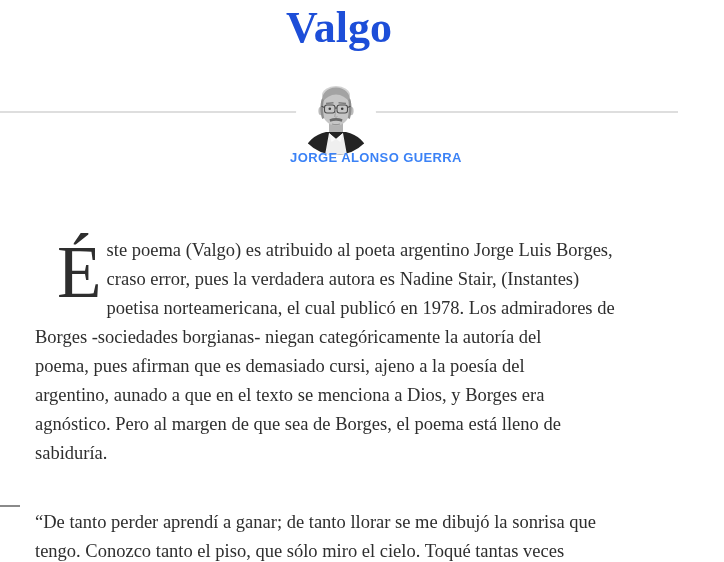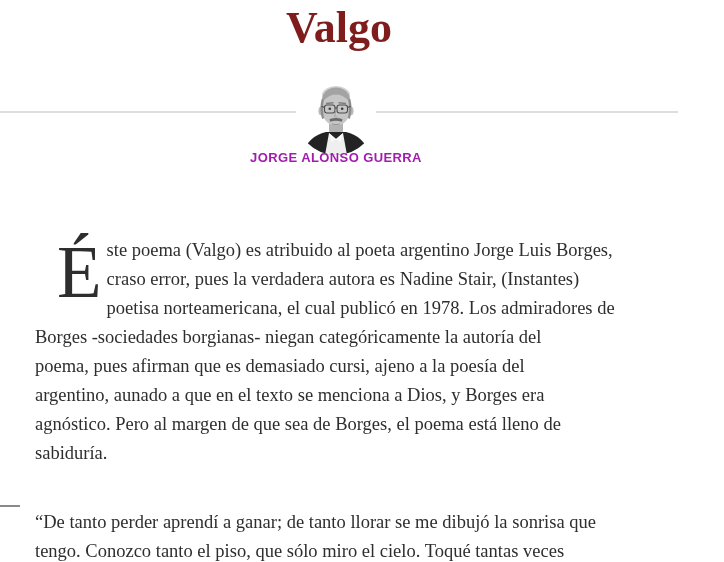--- a/index.html
+++ b/index.html
@@ -3,34 +3,35 @@
 <meta charset="utf-8">
 <style>
   html,body{margin:0;padding:0;background:#ffffff;}
   .page{
     position:relative;width:724px;height:562px;background:#ffffff;
     overflow:hidden;font-family:"Liberation Sans",sans-serif;
   }
   .page-title{
     position:absolute;top:0;left:0;width:678px;text-align:center;
     font-family:"Liberation Serif",serif;font-weight:700;font-size:44px;
-    line-height:56px;color:#7f1d1d;margin:0;
+    line-height:56px;color:#1d4ed8;margin:0;
   }
   .divider{
     position:absolute;top:111px;left:0;width:678px;height:2px;background:#dedede;
   }
   .avatar{
     position:absolute;left:296px;top:75px;width:80px;height:80px;
     border-radius:50%;overflow:hidden;background:#ffffff;
   }
   .avatar svg{display:block;width:80px;height:80px;}
   .author-name{
     position:absolute;top:149px;left:0;width:672px;text-align:center;
     font-weight:700;font-size:13px;line-height:18px;letter-spacing:0.4px;
-    color:#a21caf;
+    color:#3b82f6;
+    padding-left:40px;
   }
   .pub-date{
     position:absolute;top:173px;left:0;width:680px;text-align:center;
     font-size:13px;line-height:18px;color:#8f8f8f;
   }
   .article-body{
     position:absolute;top:236px;left:35px;width:689px;
     font-family:"Liberation Serif",serif;font-size:18.5px;line-height:29px;
     color:#2e2e2e;
   }

